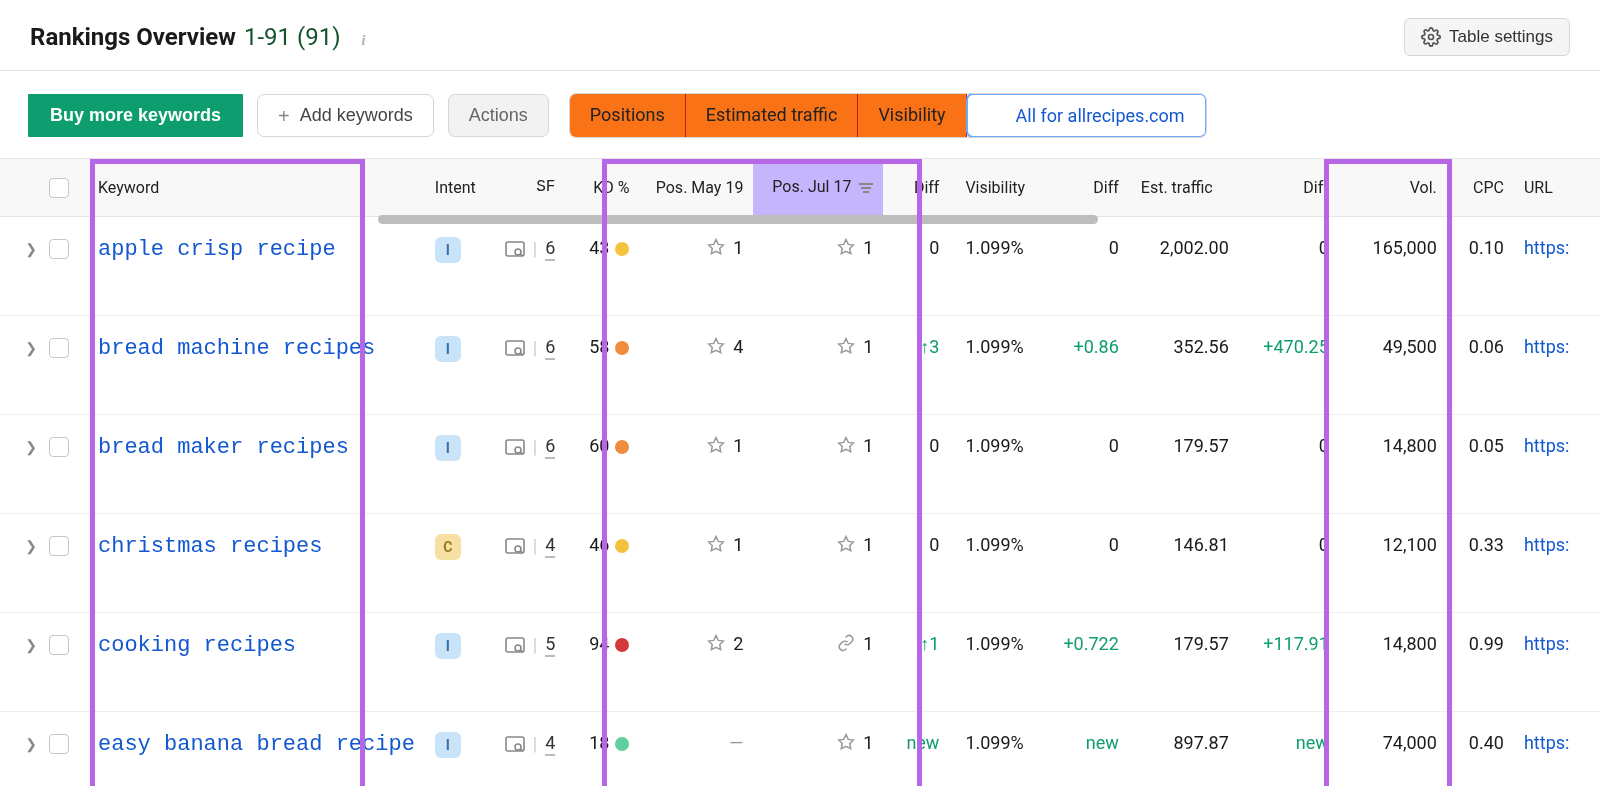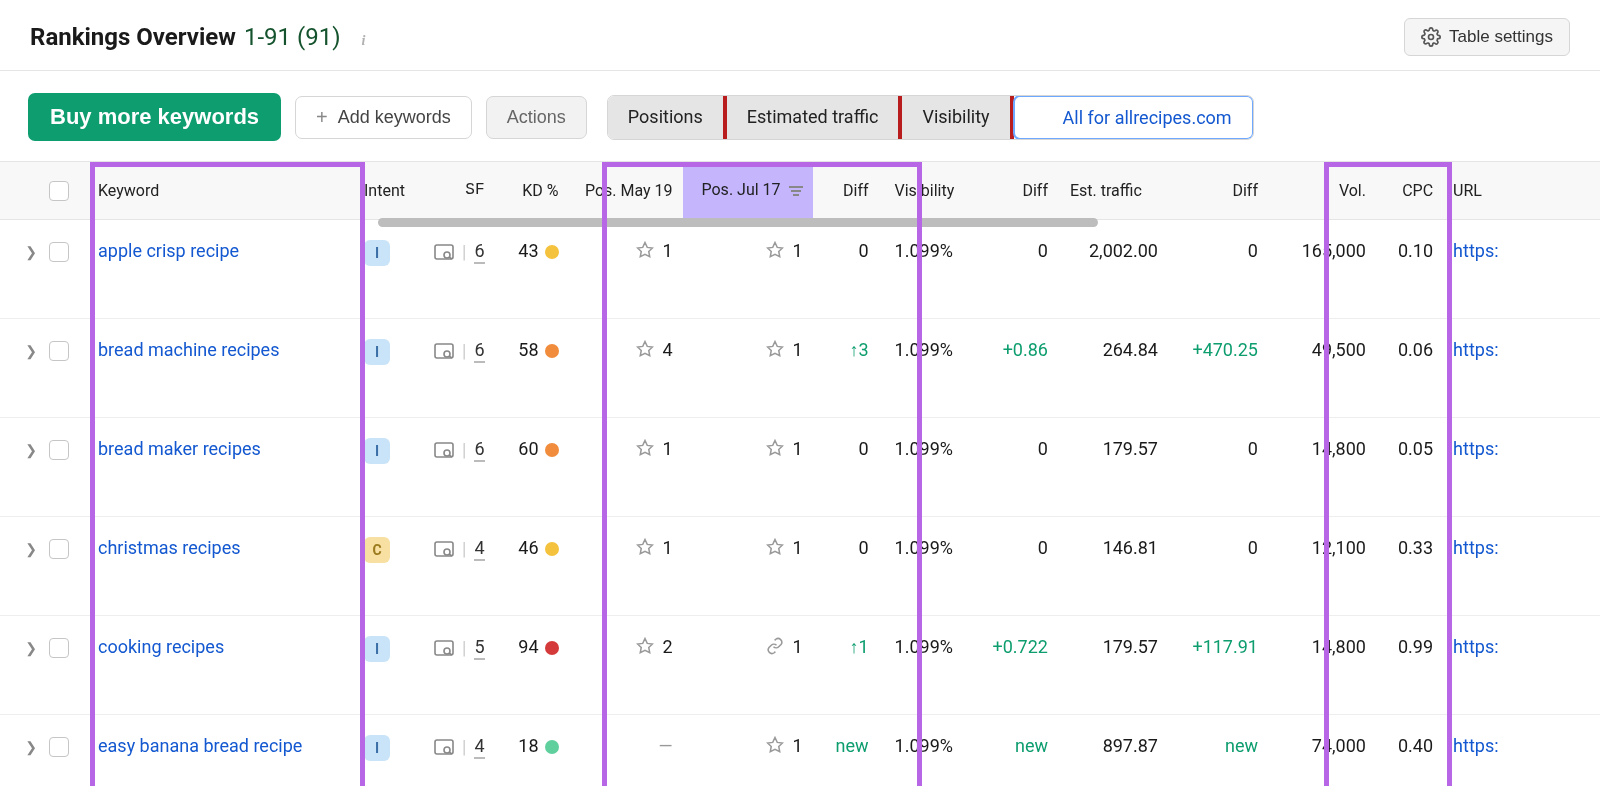--- a/index.html
+++ b/index.html
@@ -66,23 +66,23 @@
   .toolbar {
     display: flex;
     align-items: center;
     gap: 14px;
     padding: 22px 30px 20px 28px;
   }
   .btn-primary {
     background: #0d9d6f;
     color: #fff;
     font-weight: 600;
-    font-size: 22px;
+    font-size: 18px;
     border: none;
-    border-radius: 7px;
+    border-radius: 1px;
     padding: 11px 22px;
     cursor: pointer;
   }
   .btn-secondary {
     background: #fff;
     color: #444;
     font-size: 18px;
     border: 1px solid #d6d6d6;
     border-radius: 7px;
     padding: 10px 20px;
@@ -110,22 +110,22 @@
     display: inline-flex;
     border: 1px solid #d6d6d6;
     border-radius: 7px;
     overflow: hidden;
     margin-left: 6px;
   }
   .tab {
     padding: 10px 20px;
     font-size: 18px;
     color: #222;
-    background: #e5e5e5;
-    border-right: 4px solid #b91c1c;
+    background: #f97316;
+    border-right: 1px solid #b91c1c;
     cursor: pointer;
   }
   .tab:last-child { border-right: none; padding-left: 48px; }
   .tab.active {
     color: #1358d0;
     border: 2px solid #6ea8ff;
     border-radius: 7px;
     margin: -1px;
     position: relative;
     z-index: 1;
@@ -183,21 +183,22 @@
     vertical-align: middle;
     background:#fff;
   }
   .chevron-right {
     color: #888;
     font-size: 14px;
   }
   .keyword-link {
     color: #1358d0;
     text-decoration: none;
-    font-size: 18px;
+    font-size: 22px;
+    font-family: Liberation Mono, monospace;
   }
   .url-link {
     color: #1358d0;
     text-decoration: none;
   }
   .intent-badge {
     display:inline-flex;
     width:26px;
     height:26px;
     border-radius:6px;
@@ -371,21 +372,21 @@
           <td style="padding-right:14px;">58<span class="kd-dot dot-orange"></span></td>
           <td><span class="pos-star"><svg width="18" height="18" viewBox="0 0 24 24" fill="none" stroke="#999" stroke-width="2">
                 <polygon points="12 2 15 8.5 22 9.3 17 14 18.3 21 12 17.8 5.7 21 7 14 2 9.3 9 8.5 12 2"></polygon>
               </svg></span> 4</td>
           <td><span class="pos-star"><svg width="18" height="18" viewBox="0 0 24 24" fill="none" stroke="#999" stroke-width="2">
                 <polygon points="12 2 15 8.5 22 9.3 17 14 18.3 21 12 17.8 5.7 21 7 14 2 9.3 9 8.5 12 2"></polygon>
               </svg></span> 1</td>
           <td style="padding-right:14px;" class="diff-up">↑3</td>
           <td style="text-align:left;padding-left:12px;">1.099%</td>
           <td class="diff-up">+0.86</td>
-          <td style="text-align:right;">264.84</td>
+          <td style="text-align:right;">352.56</td>
           <td class="diff-up">+470.25</td>
           <td style="padding-right:22px;">49,500</td>
           <td>0.06</td>
           <td class="left" style="padding-left:10px;"><a href="#" class="url-link">https:</a></td>
         </tr>
         <tr>
           <td class="expand"><span class="chevron-right">❯</span></td>
           <td class="checkbox-cell"><span class="checkbox"></span></td>
           <td class="left" style="padding-left:14px;"><a href="#" class="keyword-link">bread maker recipes</a></td>
           <td class="left"><span class="intent-badge intent-I">I</span></td>

